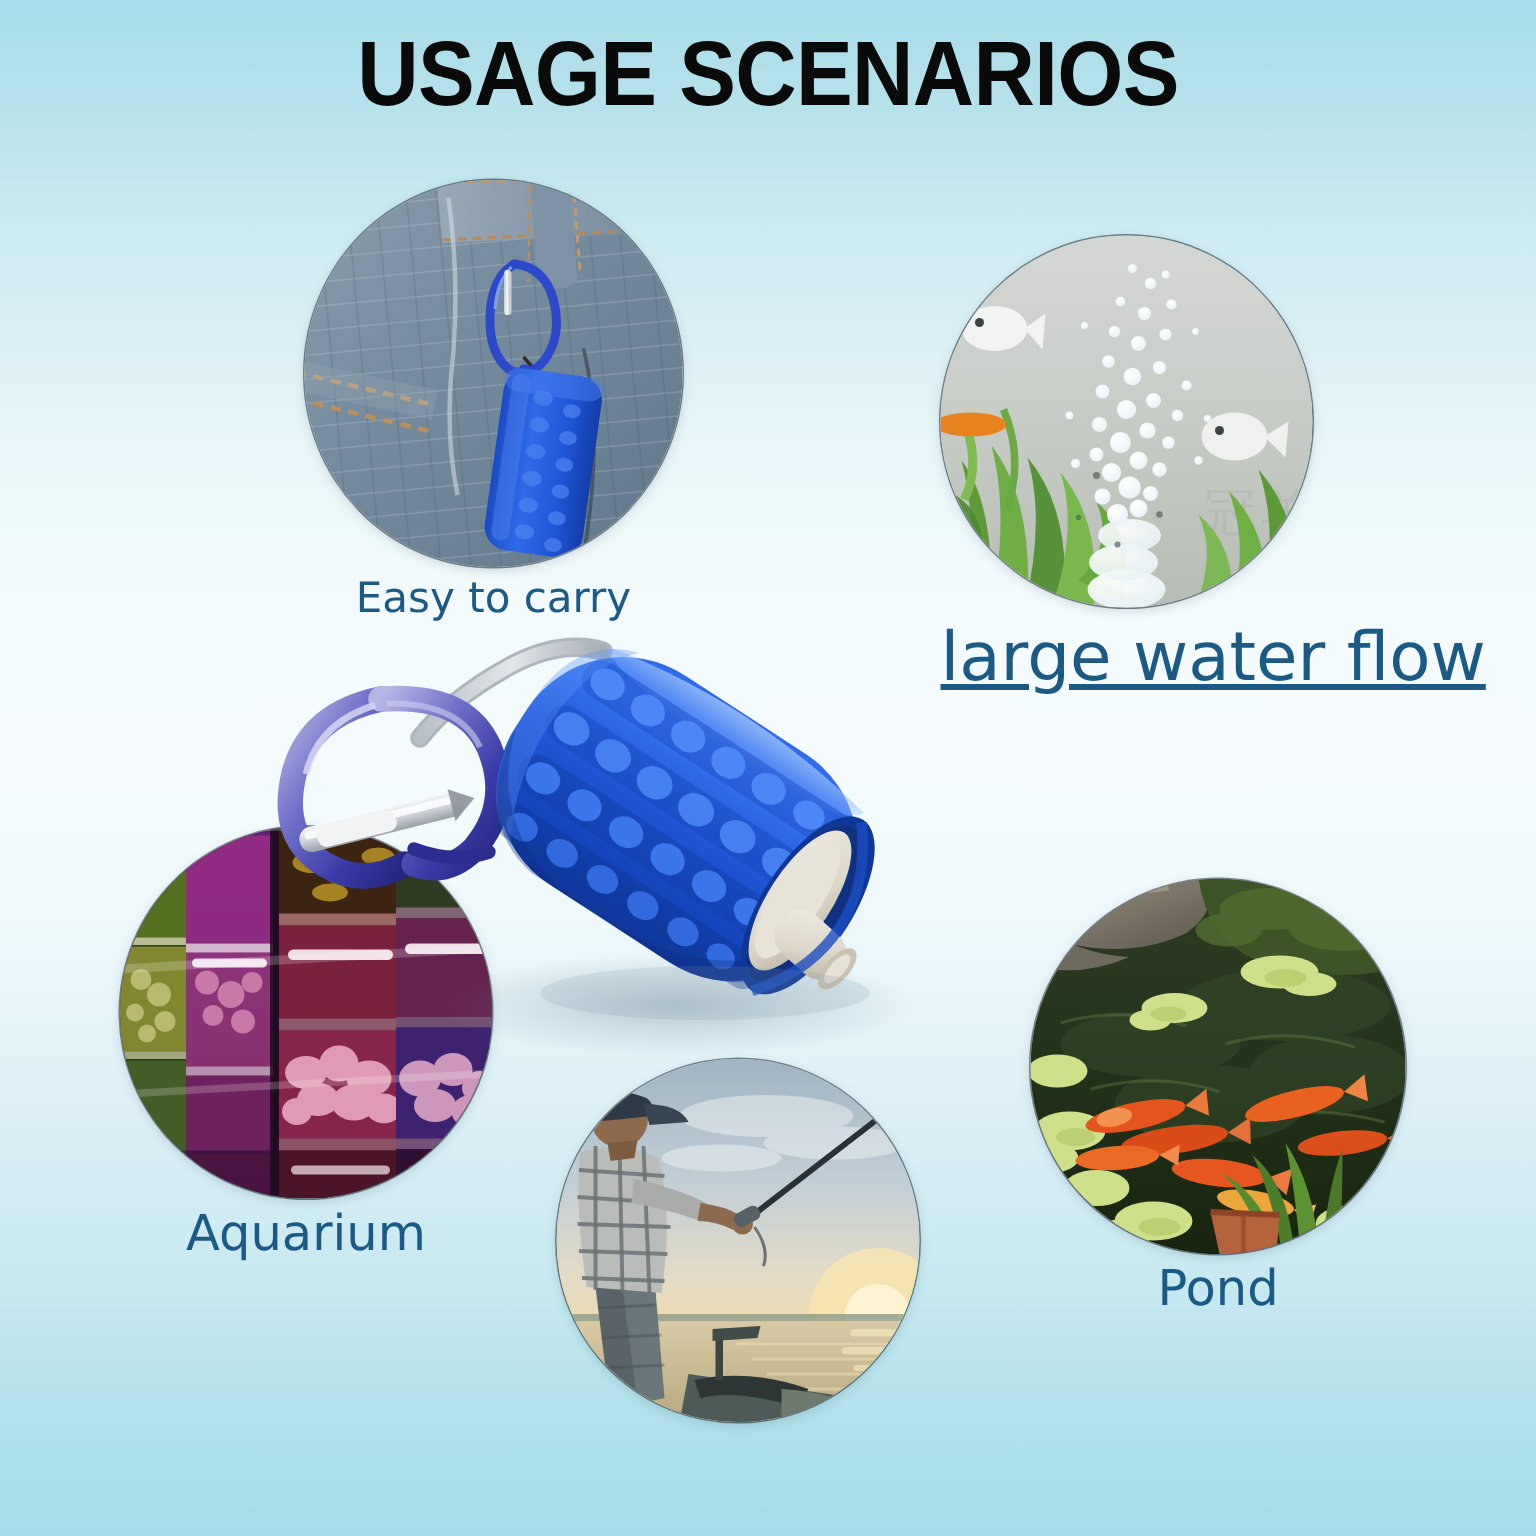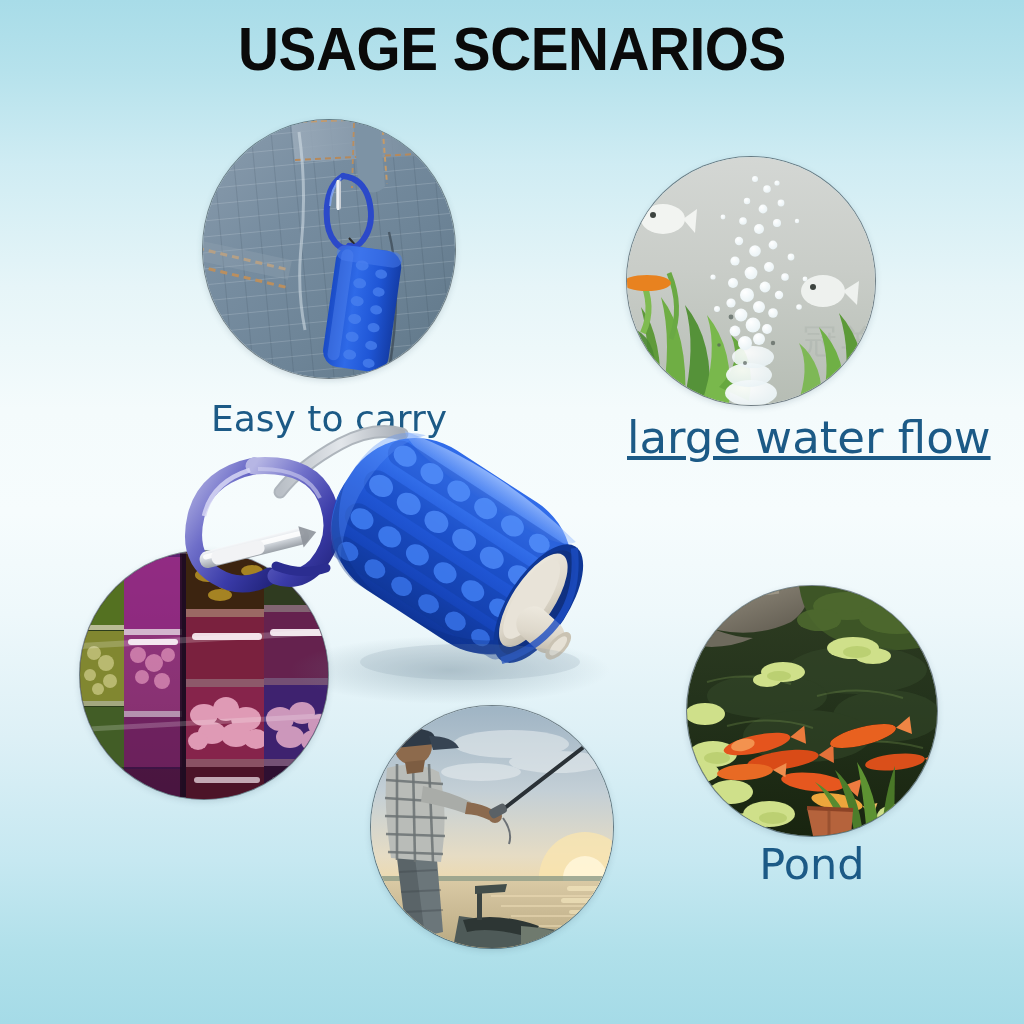--- a/index.html
+++ b/index.html
@@ -34,33 +34,33 @@
   }
   .cap {
     position:absolute; left:0; width:100%; text-align:center;
     color:#1c5a86; font-weight:400;
     font-family: "DejaVu Sans", sans-serif;
     white-space:nowrap;
   }
 
   
   #sc-carry { left:203px; top:120px; width:252px; height:258px; }
-  #sc-carry .cap { top:278px; font-size:36px; }
+  #sc-carry .cap { top:262px; font-size:28px; }
 
   #sc-flow  { left:627px; top:157px; width:248px; height:248px; }
   #sc-flow  .cap { top:254px; font-size:45px;text-decoration:underline; }
 
   #sc-aqua  { left:80px;  top:551px; width:248px; height:248px; }
   #sc-aqua  .cap { top:251px; font-size:33px; }
 
   #sc-fish  { left:371px; top:706px; width:242px; height:242px; }
   #sc-fish  .cap { top:246px; font-size:33px; }
 
   #sc-pond  { left:687px; top:586px; width:250px; height:250px; }
-  #sc-pond  .cap { top:253px; font-size:43px; }
+  #sc-pond  .cap { top:253px; font-size:33px; }
 
   svg.art { display:block; width:100%; height:100%; }
 
   
   #product { position:absolute; left:150px; top:370px; width:580px; height:350px; }
   #product svg { display:block; width:100%; height:100%; overflow:visible; }
 </style>
 </head>
 <body>
 
@@ -392,20 +392,21 @@
           <rect x="192" y="226" width="52" height="6" rx="3" fill="#f6e7ef" opacity=".65"></rect>
         </g>
 
         <g opacity=".20" fill="#ffffff">
           <rect x="0" y="0" width="248" height="3"></rect>
           <path d="M0 92 L248 78 L248 84 L0 98 Z"></path>
           <path d="M0 176 L248 162 L248 167 L0 181 Z"></path>
         </g>
       </svg>
     </div>
+    <div class="cap">Aquarium</div>
   </div>
 
   <div class="scene" id="sc-fish">
     <div class="disc">
       <svg class="art" viewBox="0 0 242 242" preserveAspectRatio="none">
         <defs>
           <linearGradient id="sky" x1="0" y1="0" x2="0" y2="1">
             <stop offset="0" stop-color="#9fb4c4"></stop>
               <stop offset=".35" stop-color="#c3cfd6"></stop>
             <stop offset=".62" stop-color="#e6dcc4"></stop>

